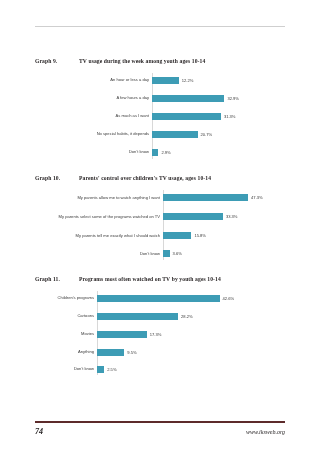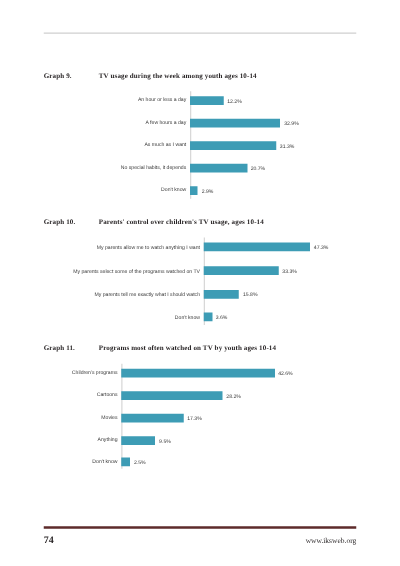--- a/index.html
+++ b/index.html
@@ -13,21 +13,21 @@
   .gcaption .gttl{flex:1;}
   .chart{position:relative;margin-top:7px;}
   .row{display:flex;align-items:center;width:320px;box-sizing:border-box;}
   .cat{font-family:"Liberation Sans",sans-serif;font-size:4.1px;color:#3a3a3a;text-align:right;padding-right:3px;line-height:1.35;box-sizing:border-box;}
   .barwrap{position:relative;flex:1;display:flex;align-items:center;height:100%;}
   .bar{height:7px;background:#3d9cb5;display:block;}
   .val{font-family:"Liberation Sans",sans-serif;font-size:4.1px;color:#3a3a3a;padding-left:3px;white-space:nowrap;}
   .axis{position:absolute;top:0;bottom:0;width:1px;background:#d8d8d8;}
   .footer{position:absolute;left:0;bottom:14px;width:320px;}
   .rule-bot{position:absolute;left:35px;bottom:16px;width:250px;height:1.6px;background:#5d2b2b;}
-  .fline{position:absolute;left:35px;bottom:3px;width:250px;display:flex;justify-content:space-between;align-items:baseline;}
+  .fline{position:absolute;left:35px;bottom:3px;width:250px;display:flex;justify-content:space-between;align-items:baseline;font-style:italic;}
   .pnum{font-family:"Liberation Serif",serif;font-weight:bold;font-size:8px;color:#231f20;}
   .furl{font-family:"Liberation Serif",serif;font-size:6px;color:#231f20;}
 </style>
 </head>
 <body>
 
 <div class="page">
 
   <div class="rule-top"></div>
 

